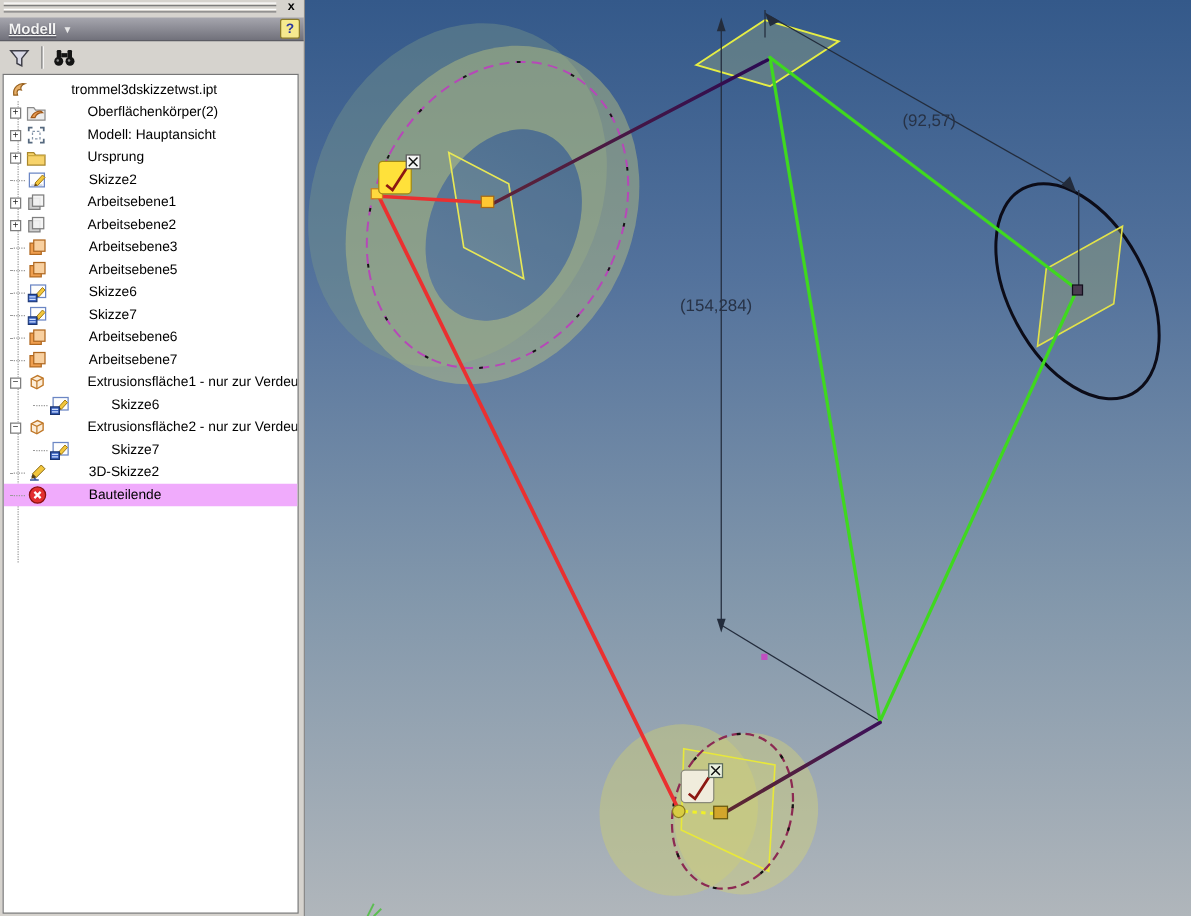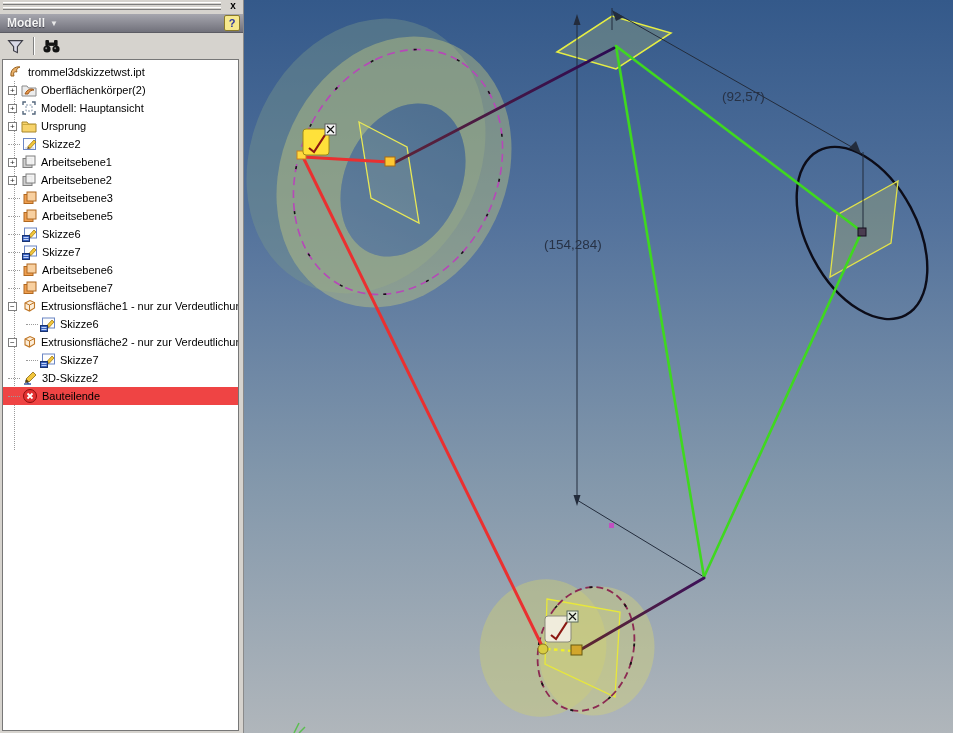--- a/index.html
+++ b/index.html
@@ -11,47 +11,47 @@
     border-right:1px solid #8a8a8a;}
   .grip{position:relative;height:14px;background:#d6d3ce;}
   .grip .groove{position:absolute;left:3px;right:22px;height:3px;
     border-top:1px solid #ffffff;border-bottom:1px solid #7d7d7d;}
   .grip .g1{top:2px;} .grip .g2{top:7px;}
   .close-btn{position:absolute;top:1px;right:3px;width:14px;height:12px;
     font:bold 10px/10px "Liberation Sans",sans-serif;text-align:center;color:#000;
     background:#d6d3ce;cursor:default;}
   .hdr{position:relative;height:19px;background:linear-gradient(#a6a6ae,#71717b);
     display:flex;align-items:center;padding-left:7px;border-bottom:1px solid #5c5c64;}
-  .hdr-title{color:#f4f4f4;font-weight:bold;font-size:12px;text-shadow:0 1px 1px #3a3a44;}
+  .hdr-title{color:#f4f4f4;font-weight:bold;font-size:12px;text-shadow:0 1px 1px #3a3a44;text-decoration:underline;}
   .hdr-arrow{color:#e8e8e8;font-size:8px;margin-left:5px;}
   .help-btn{position:absolute;right:3px;top:1px;width:16px;height:16px;background:#f6e98e;
     border:1px solid #8a7a2a;color:#2a35a0;font:bold 11px/14px "Liberation Sans",sans-serif;
     text-align:center;border-radius:2px;}
   .tools{height:26px;display:flex;align-items:center;padding-left:5px;}
   .tool-sep{width:2px;height:18px;margin:0 6px 0 8px;border-left:1px solid #808080;
     border-right:1px solid #ffffff;}
   .tool{width:20px;height:18px;display:flex;align-items:center;justify-content:center;}
 
   .tree{position:absolute;left:2px;top:59px;width:237px;height:672px;background:#ffffff;
     border:1px solid #777777;overflow:hidden;}
   .tree-rows{position:relative;padding-top:3px;}
   .trunk{position:absolute;left:11px;top:21px;height:369px;width:0;
     border-left:1px dotted #9a9a9a;}
   .tree-row{height:18px;display:flex;align-items:center;white-space:nowrap;
     overflow:hidden;position:relative;font-size:11px;color:#000;}
-  .tree-row.selected{background:#ef4444;}
+  .tree-row.selected{background:#f0abfc;}
   .indent{flex:0 0 auto;height:1px;}
   .expander{flex:0 0 auto;width:9px;height:9px;border:1px solid #7e7e7e;background:#fff;
     font:8px/7px "Liberation Mono",monospace;text-align:center;margin-right:4px;color:#222;}
   .expander.stub{border:none;background:none;width:12px;height:0;
     border-top:1px dotted #9a9a9a;margin-right:2px;}
   .expander.hidden{visibility:hidden;width:1px;border:none;margin-right:2px;}
   .tree-icon{flex:0 0 auto;width:16px;height:16px;margin-right:4px;}
   .tree-icon svg{display:block;}
-  .tree-label{padding-right:2px;}
+  .tree-label{padding-right:2px;margin-left:29px;}
 
   
   .viewport{position:absolute;left:244px;top:0;width:819px;height:733px;}
   svg text{font-family:"Liberation Sans",sans-serif;}
 </style>
 </head>
 <body>
 
 <div class="panel">
   <div class="grip">

